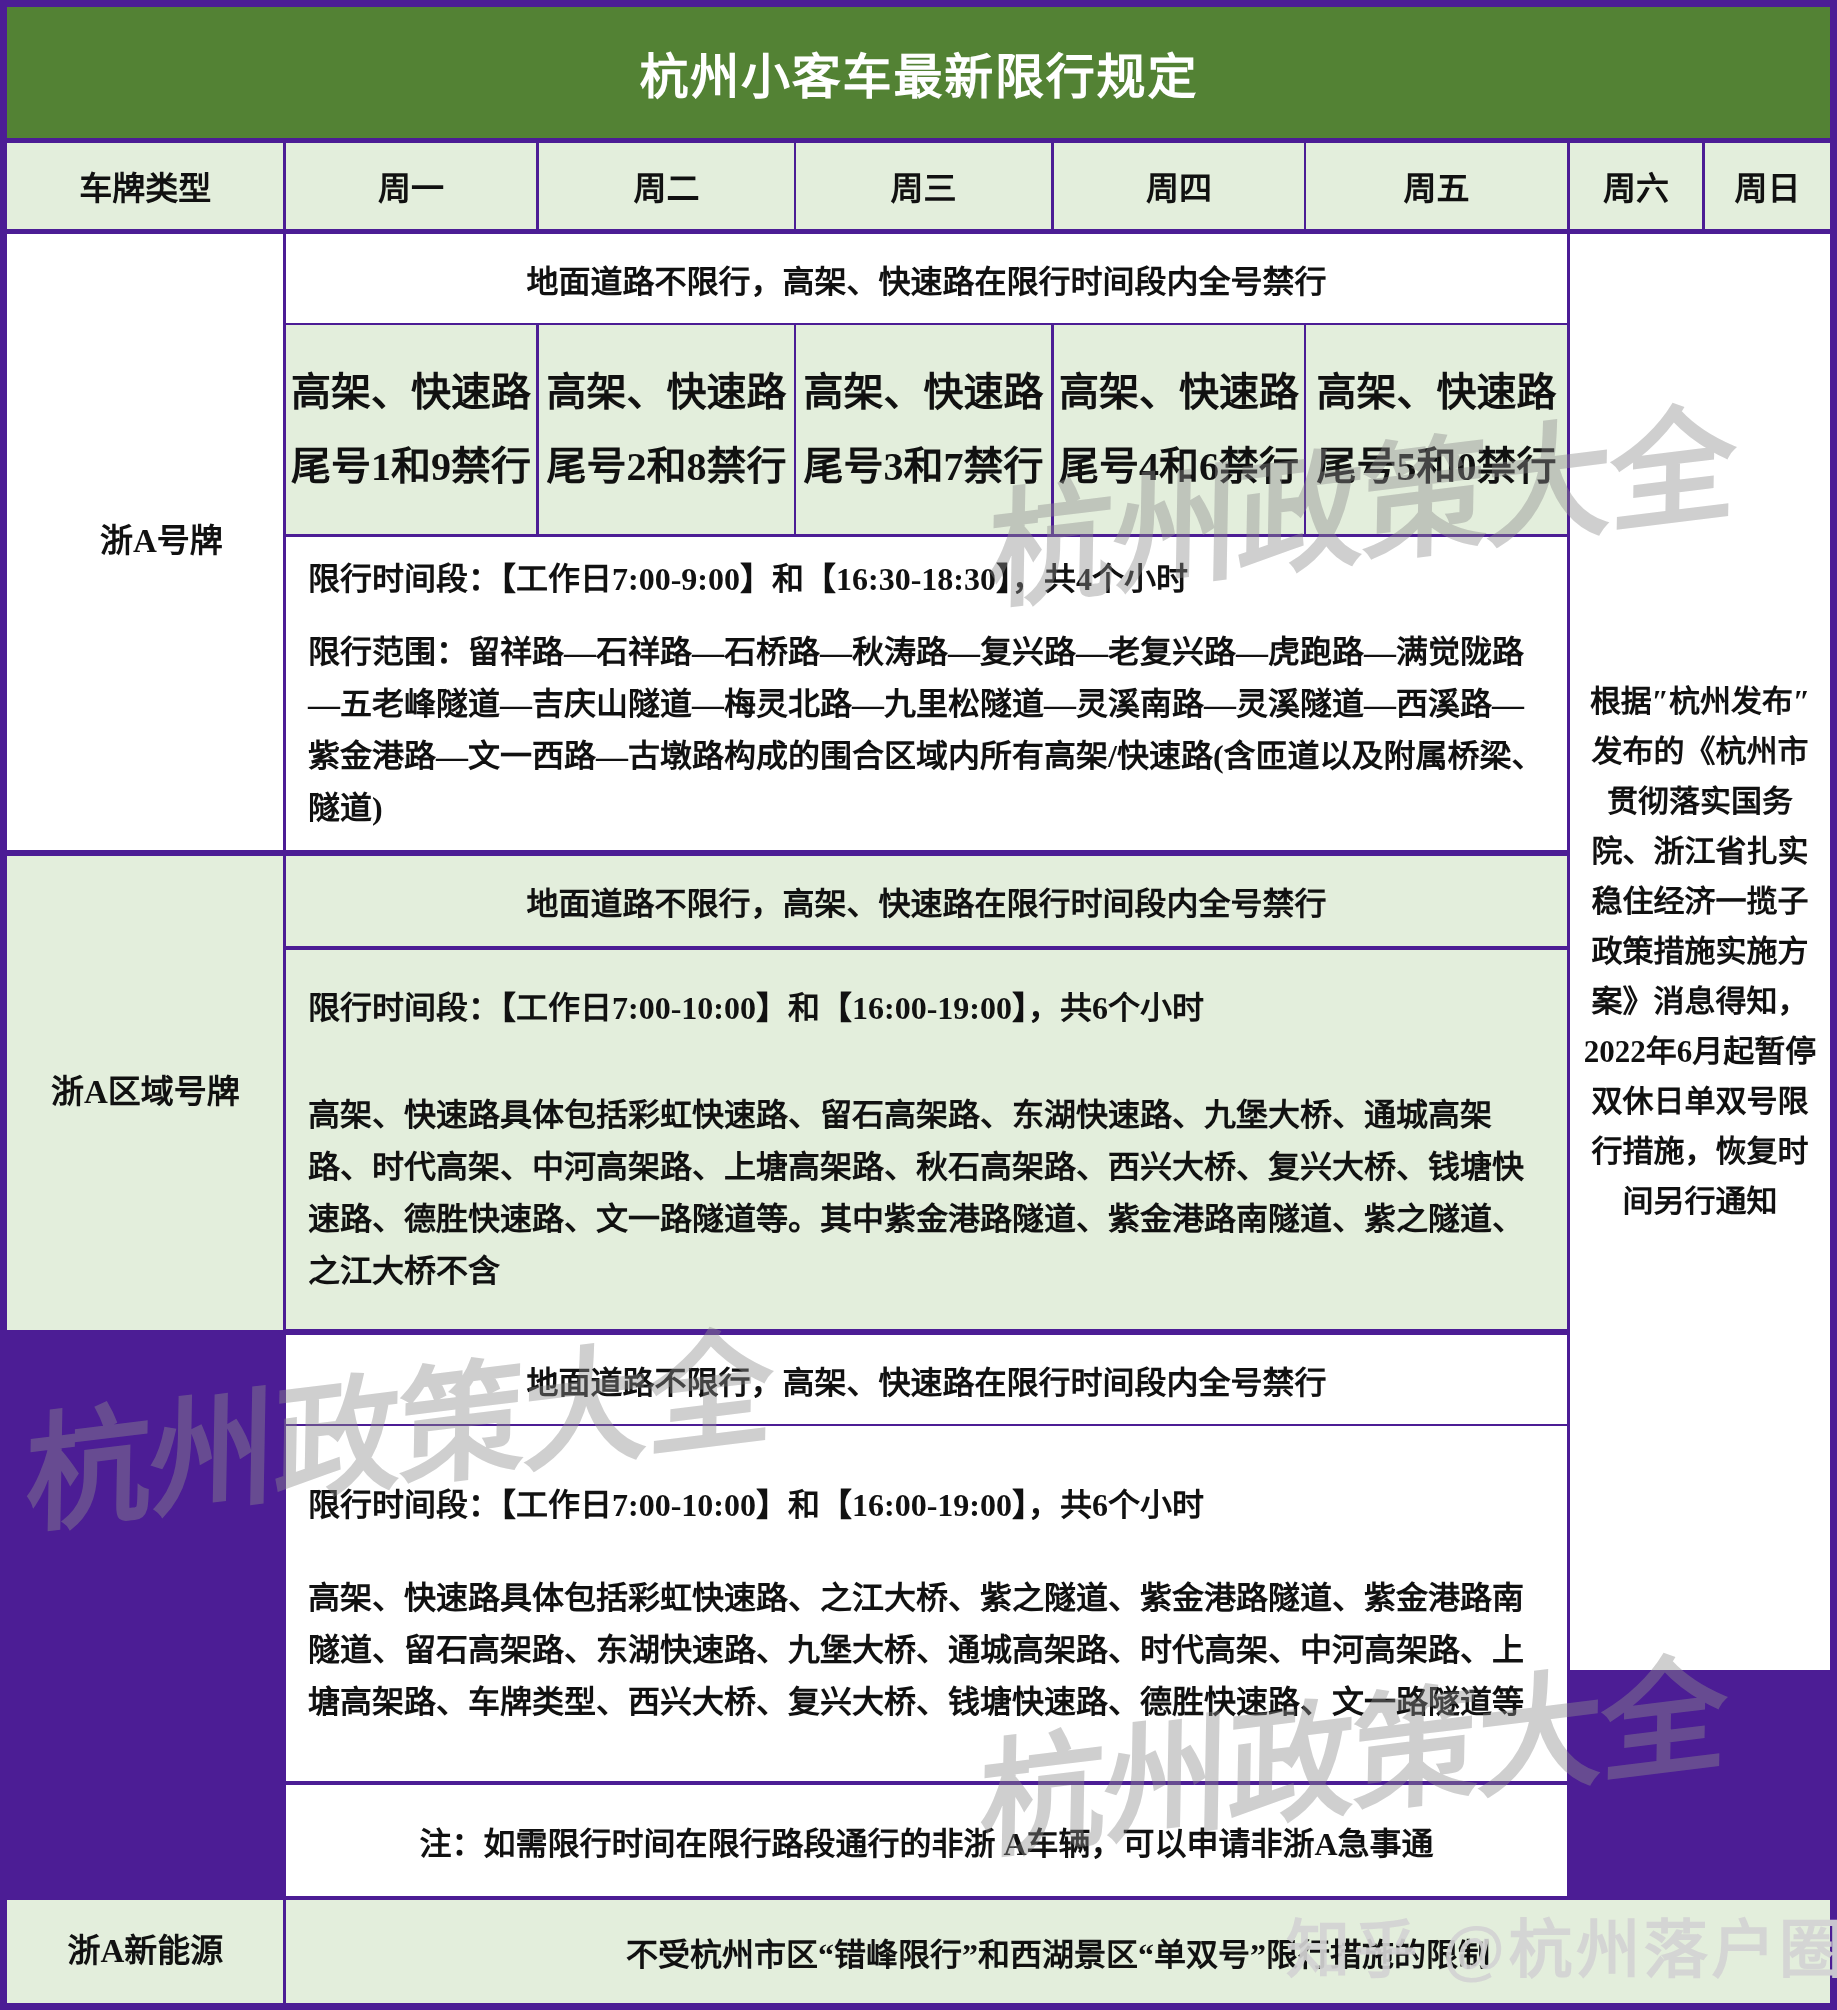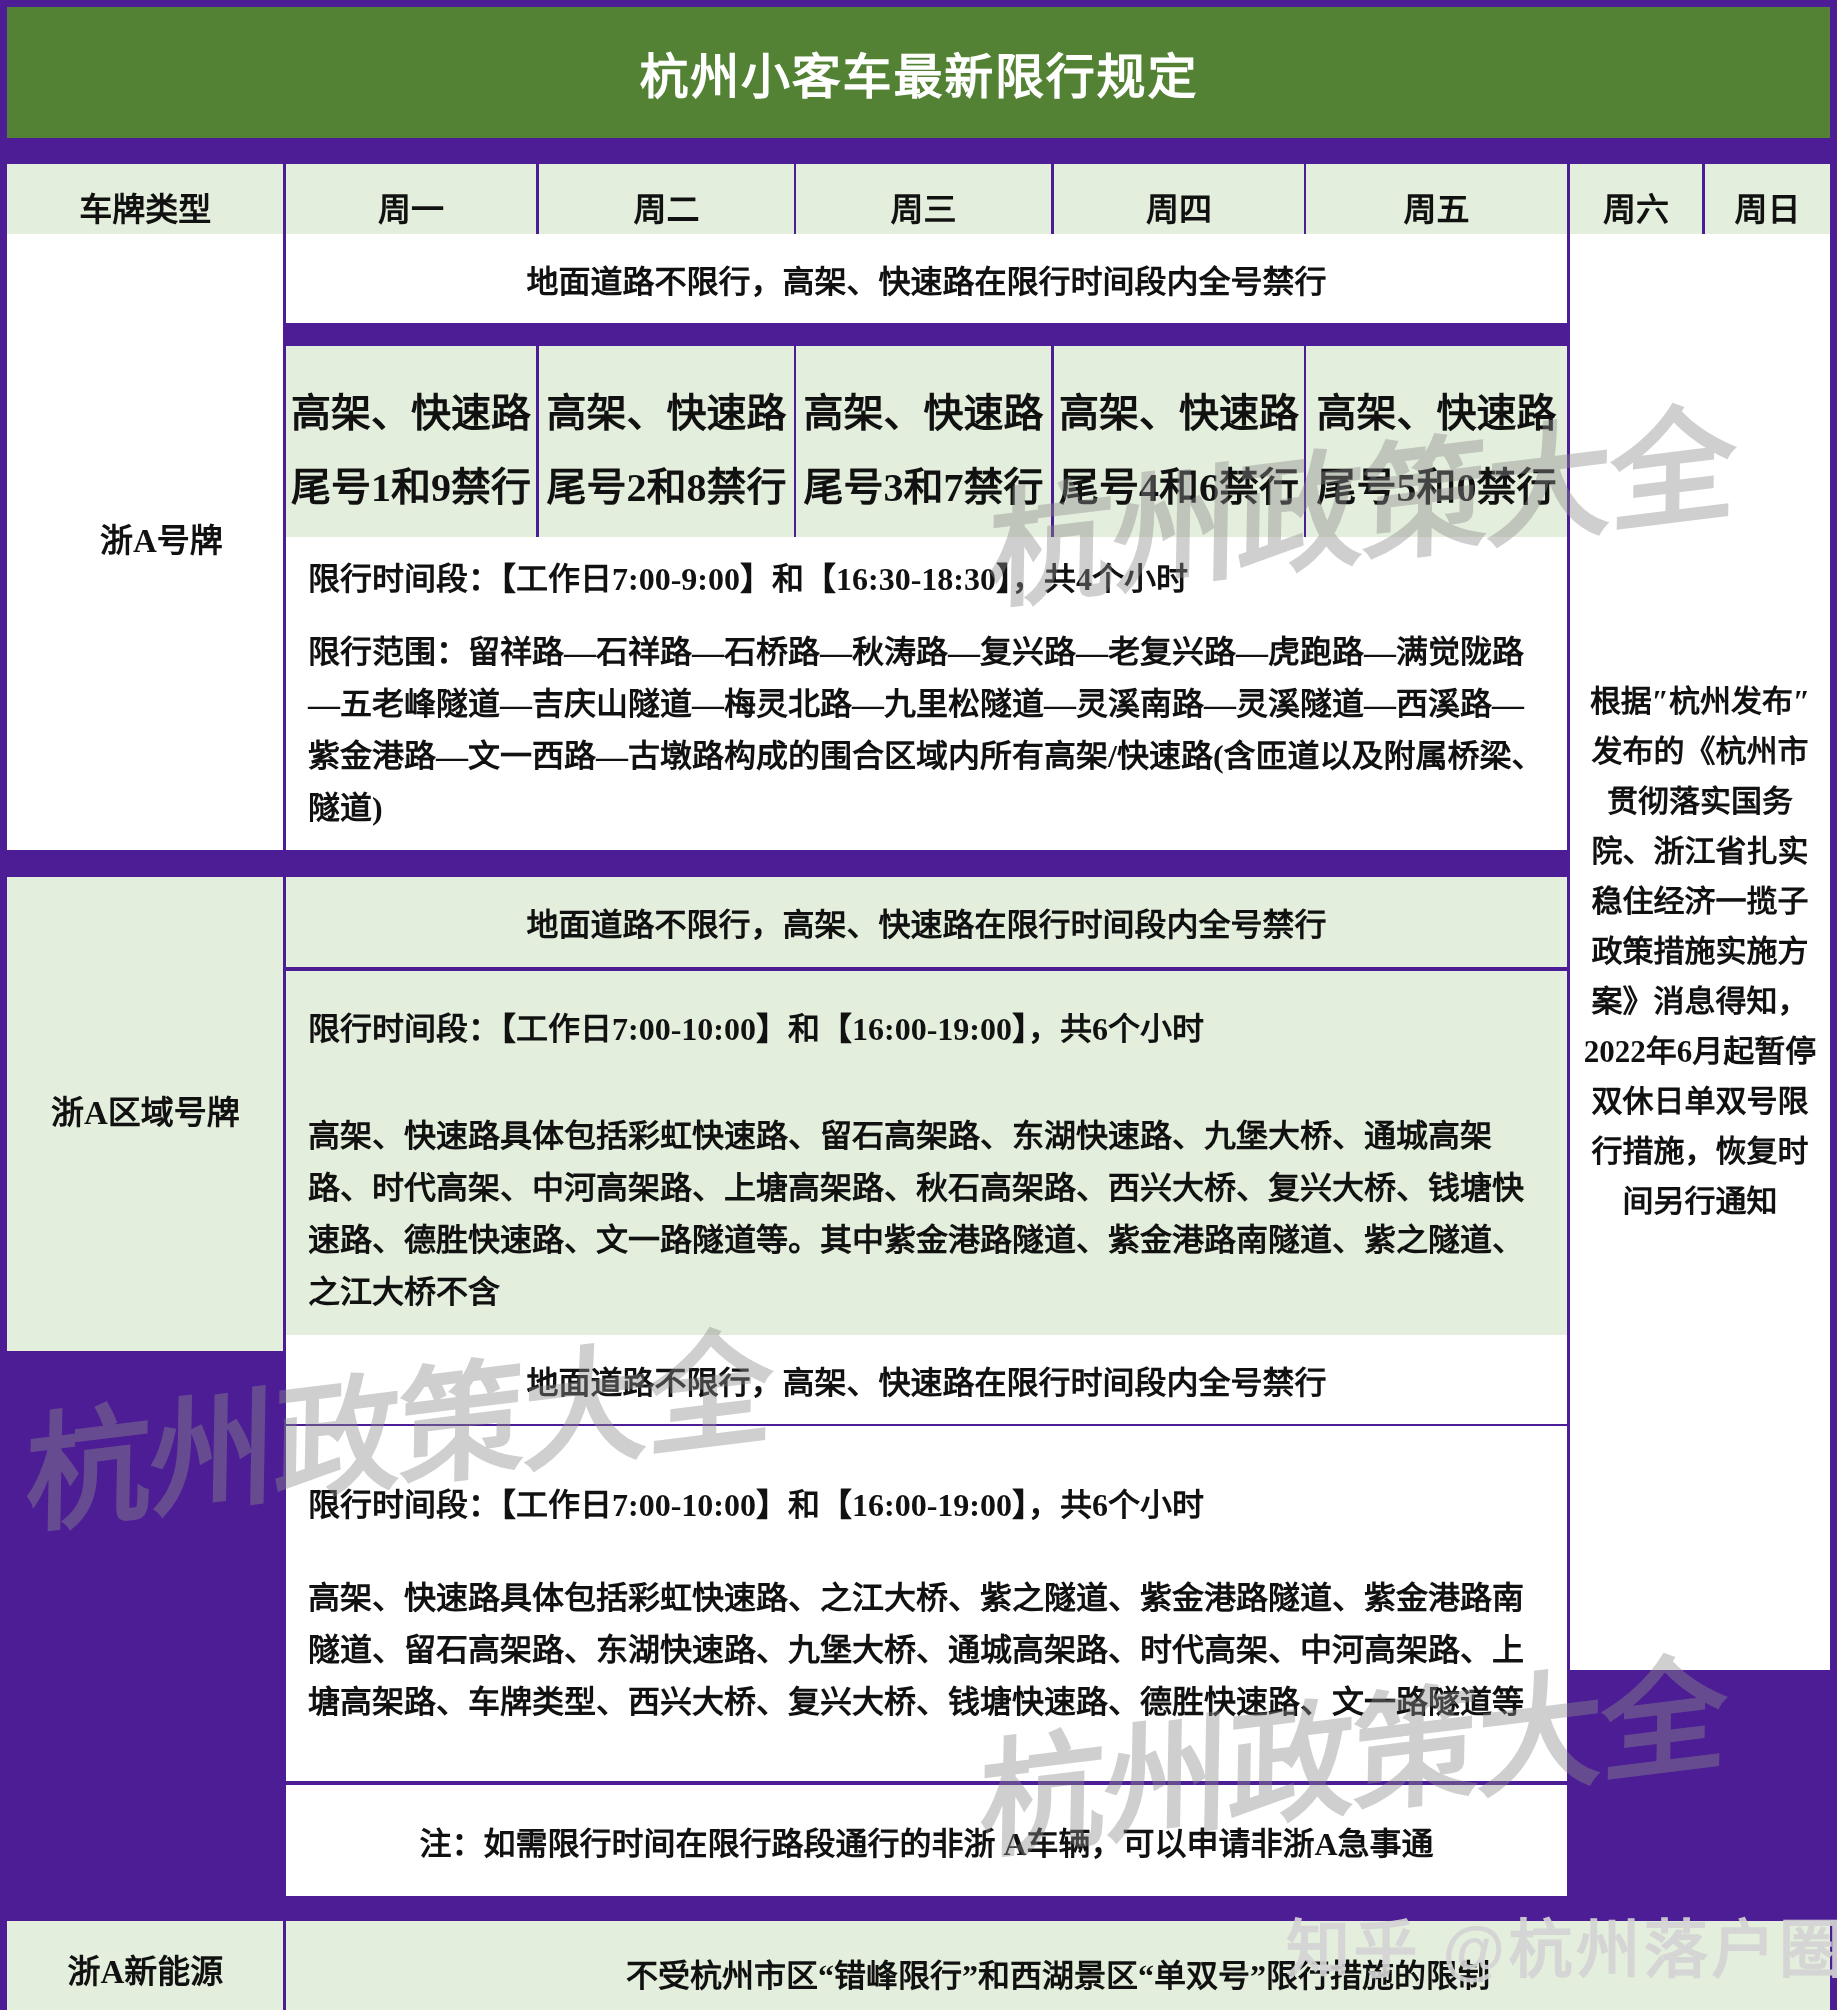--- a/index.html
+++ b/index.html
@@ -14,21 +14,21 @@
     position:absolute;
     display:flex;
     align-items:center;
     justify-content:center;
     box-sizing:border-box;
     font-weight:bold;
     color:#111;
     text-align:center;
   }
   .bg-white{background:#ffffff;}
-  .bg-green{background:#e3eedc;margin-top:21px;}
+  .bg-green{background:#e3eedc;}
   .bg-dark{background:#538234;}
   .title{
     color:#ffffff;
     font-size:49px;
     letter-spacing:1.8px;
   }
   .hdr{font-size:33px;}
   .label{font-size:33px;line-height:1.45;white-space:pre-line;}
   .band{font-size:32px;}
   .tail{font-size:40px;line-height:1.85;white-space:pre-line;}

